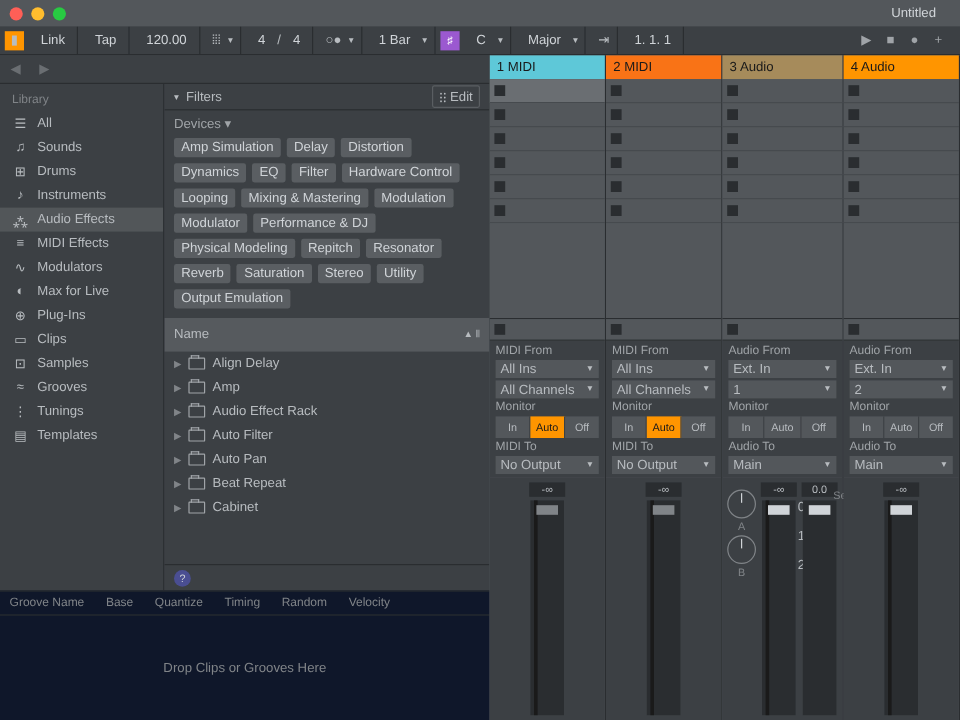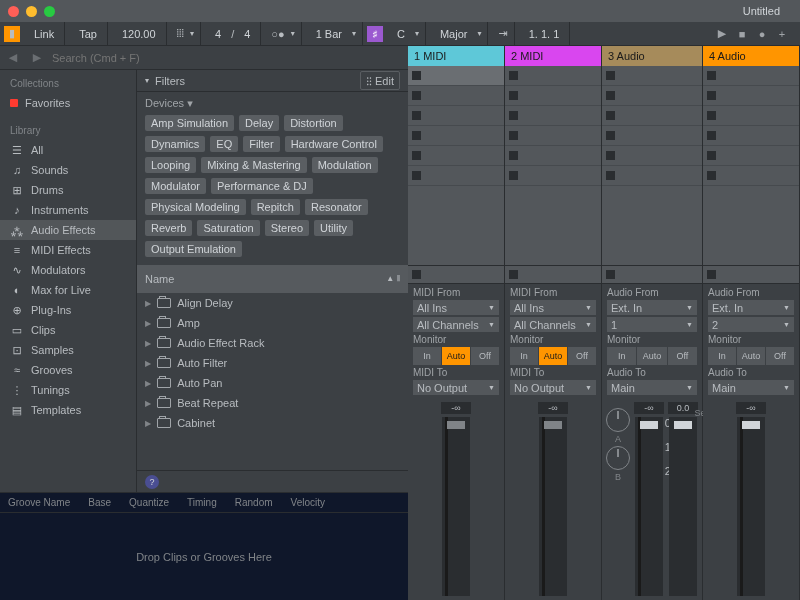--- a/index.html
+++ b/index.html
@@ -41,21 +41,21 @@
 .foldicon::before{content:"";position:absolute;top:-3px;left:1px;width:5px;height:2px;border:1px solid #a0a4a8;border-bottom:none}
 .helprow{height:22px;border-top:1px solid #2a2d30;display:flex;align-items:center;padding:0 8px}
 .helpicon{width:14px;height:14px;border-radius:50%;background:#4a4e92;color:#d0d4d8;display:flex;align-items:center;justify-content:center;font-size:9px}
 .groove{height:108px;border-top:1px solid #2a2d30;background:#0f172a}
 .ghdr{height:20px;display:flex;align-items:center;padding:0 8px;gap:18px;border-bottom:1px solid #2a2d30}
 .ghc{color:#808488;font-size:10px}
 .gdrop{height:88px;display:flex;align-items:center;justify-content:center;color:#808488}
 .session{flex:1;display:flex;overflow:hidden;background:#53575b}
 .track{width:108px;border-right:1px solid #2a2d30;display:flex;flex-direction:column}
 .trkhdr{height:20px;display:flex;align-items:center;padding:0 6px;font-weight:500;color:#1a1a1a;cursor:pointer}
-.trkhdr.c1{background:#5ec8d8}.trkhdr.c2{background:#d946ef}.trkhdr.c3{background:#a68b5b}.trkhdr.c4{background:#ff9500}
+.trkhdr.c1{background:#5ec8d8}.trkhdr.c2{background:#f97316}.trkhdr.c3{background:#a68b5b}.trkhdr.c4{background:#ff9500}
 .clips{background:#53575b}
 .clip{height:20px;border-bottom:1px solid #464a4e;display:flex;align-items:center;padding:0 4px;cursor:pointer}
 .clip.act{background:#6a6e72}
 .stopsq{width:9px;height:9px;background:#2a2d30}
 .spacer{height:80px;background:#53575b;border-bottom:1px solid #2a2d30}
 .scenestop{height:18px;display:flex;align-items:center;padding:0 4px;background:#53575b;border-bottom:1px solid #2a2d30}
 .io{background:#3c4044;padding:3px 5px;display:flex;flex-direction:column;gap:2px}
 .iolbl{color:#a0a4a8;font-size:10px;font-weight:400}
 .iosel{height:15px;background:#53575b;display:flex;align-items:center;justify-content:space-between;padding:0 4px;cursor:pointer;color:#d0d4d8;font-size:10px}
 .iosel .ar{font-size:7px}
@@ -141,31 +141,23 @@
     <div class="pbtn">●</div>
     <div class="pbtn">+</div>
   </div>
 </div>
 
 <div class="main">
   <div class="left">
     <div class="searchbar">
       <div class="navbtn">◀</div>
       <div class="navbtn">▶</div>
-      <input class="search" placeholder="Search (Cmd + F)" style="">
     </div>
     <div class="browser">
       <div class="sidebar">
-        <div class="sbsec">
-          <div class="sbhdr">Collections</div>
-          <div class="sbitem">
-              <div class="reddot"></div>
-              <span>Favorites</span>
-            </div>
-        </div>
         <div class="sbsec">
           <div class="sbhdr">Library</div>
           <div id="sbitems">
               <div class="sbitem">
                 <span class="sbicon">☰</span>
                 <span>All</span>
               </div>
               <div class="sbitem">
                 <span class="sbicon">♫</span>
                 <span>Sounds</span>

